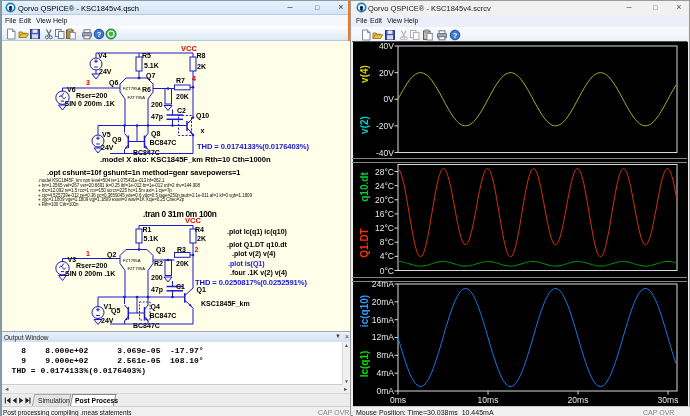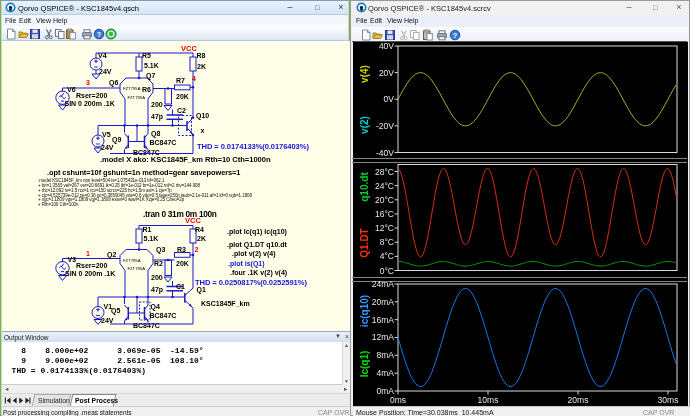--- a/index.html
+++ b/index.html
@@ -1,16 +1,16 @@
 <!DOCTYPE html>
 <html><head><meta charset="utf-8"><style>
 *{margin:0;padding:0;box-sizing:border-box}
 html,body{width:690px;height:416px;overflow:hidden;font-family:"Liberation Sans",sans-serif;background:#000}
 .abs{position:absolute}
-#lw{position:absolute;left:0;top:0;width:350px;height:416px;background:#bef264;border:1px solid #8899aa}
+#lw{position:absolute;left:0;top:0;width:350px;height:416px;background:#f97316;border:1px solid #8899aa}
 #rw{position:absolute;left:350px;top:0;width:340px;height:416px;background:#f0f0f0;border:1px solid #999}
 .tb{position:absolute;left:1px;right:1px;top:0;height:14px;font-size:7.5px;color:#000}
 .menu{position:absolute;left:1px;right:1px;top:14px;height:11px;font-size:7px;color:#111}
 .menu span{position:absolute;top:2px}
 .tbar{position:absolute;left:1px;right:1px;top:25px;height:15px}
 .winbtn{position:absolute;top:1px;width:10px;height:11px;font-size:9px;color:#333;text-align:center;line-height:11px}
 </style></head>
 <body>
 <div id="lw">
  <div class="tb" style="background:linear-gradient(#e9f2fc,#d3e5f8);border-bottom:1px solid #b8cce0">
@@ -303,21 +303,21 @@
 <text x="227" y="264.5" font-family="Liberation Sans, sans-serif" font-size="7" font-weight="bold" fill="#1414dc">.plot is(Q1)</text>
 <text x="229" y="273.5" font-family="Liberation Sans, sans-serif" font-size="7" font-weight="bold" fill="#000">.four .1K v(2) v(4)</text>
 <text x="194" y="283.5" font-family="Liberation Sans, sans-serif" font-size="7.6" font-weight="bold" letter-spacing="-0.1" fill="#1414dc">THD = 0.0250817%(0.0252591%)</text>
  </svg>
  <div class="abs" style="left:1px;top:330px;width:348px;height:11px;background:linear-gradient(#eaf1fa,#d2e0f0);border-top:1px solid #9ab;font-size:7px;color:#222">
    <span class="abs" style="left:2px;top:2px;font-size:6.5px">Output Window</span>
    <span class="abs" style="left:333px;top:1px;font-size:6px;color:#444">▼</span>
    <span class="abs" style="left:343px;top:1px;font-size:7px;color:#444">×</span>
  </div>
  <div class="abs" style="left:1px;top:341px;width:348px;height:43px;background:#fff;border-bottom:1px solid #ccc">
-   <pre class="abs" style="left:0;top:4px;font-family:'Liberation Mono',monospace;font-size:8px;font-weight:bold;line-height:10px;color:#000">    8    8.000e+02      3.069e-05  -14.59°
+   <pre class="abs" style="left:0;top:4px;font-family:'Liberation Mono',monospace;font-size:8px;font-weight:bold;line-height:10px;color:#000">    8    8.000e+02      3.069e-05  -17.97°
     9    9.000e+02      2.561e-05  108.10°
   THD = 0.0174133%(0.0176403%)</pre>
    <div class="abs" style="left:340px;top:0;width:8px;height:43px;background:#f0f0f0;border-left:1px solid #d5d5d5">
      <span class="abs" style="left:1px;top:0px;font-size:5px;color:#555">▲</span>
      <span class="abs" style="left:1px;top:36px;font-size:5px;color:#555">▼</span>
    </div>
  </div>
  <div class="abs" style="left:1px;top:384px;width:348px;height:8px;background:#f0f0f0">
    <span class="abs" style="left:2px;top:0.5px;font-size:5.5px;color:#555">◄</span>
    <span class="abs" style="left:341px;top:0.5px;font-size:5.5px;color:#555">►</span>

